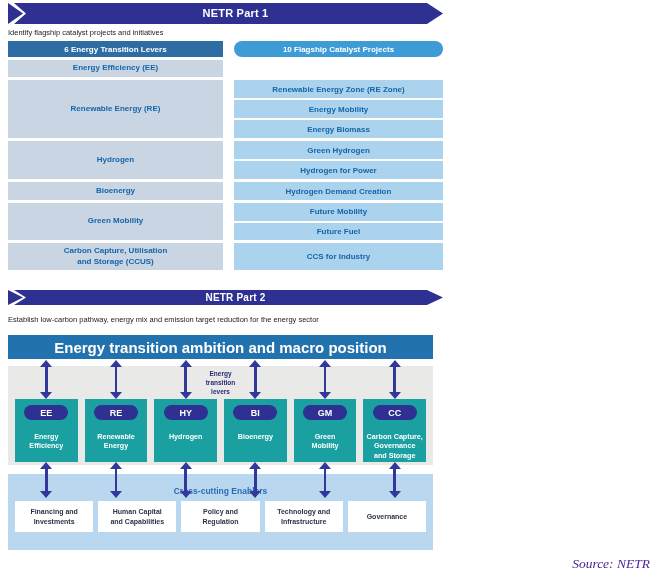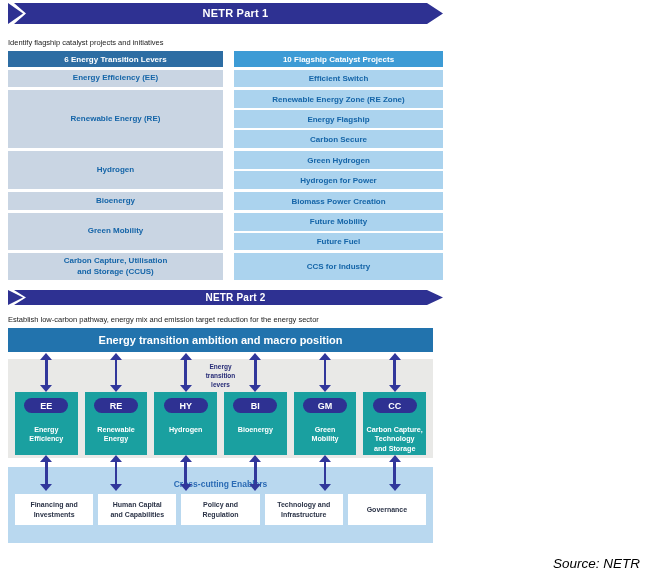--- a/index.html
+++ b/index.html
@@ -15,43 +15,43 @@
     background:var(--banner,#2e3192);
     -webkit-clip-path:polygon(0 0,calc(100% - 16px) 0,100% 50%,calc(100% - 16px) 100%,0 100%,12px 50%);
     clip-path:polygon(0 0,calc(100% - 16px) 0,100% 50%,calc(100% - 16px) 100%,0 100%,12px 50%);}
   .banner .label{position:relative;z-index:1;text-align:center;color:#fff;font-weight:bold;
     font-size:11px;line-height:21px;letter-spacing:.2px;padding-left:20px;}
   .banner.small{height:15px;}
   .banner.small .label{font-size:10px;line-height:15px;}
 
   
   #part1{position:absolute;top:3px;left:8px;width:435px;}
-  .p1-subtitle{margin:14px 0 4px 0;font-size:7.5px;color:#1c1c1c;}
+  .p1-subtitle{margin:4px 0 4px 0;font-size:7.5px;color:#1c1c1c;}
   .p1-headers{display:flex;gap:11px;margin-bottom:3px;align-items:center;}
   .p1-header{height:16px;display:flex;align-items:center;justify-content:center;
     color:#fff;font-weight:bold;font-size:8px;}
   .p1-header.left{width:215px;background:var(--lever-header,#2d6da3);}
-  .p1-header.right{flex:1;background:var(--project-header,#3d9bd5);}
+  .p1-header.right{flex:1;background:var(--project-header,#3d9bd5);border-radius:8px;}
   .p1-groups{display:flex;flex-direction:column;gap:3px;}
   .p1-group{display:flex;gap:11px;}
   .lever-cell{width:215px;box-sizing:border-box;background:var(--lever-row,#c9d5e3);
     color:var(--cell-text,#1565a8);font-weight:bold;font-size:8px;line-height:1.3;
     display:flex;align-items:center;justify-content:center;text-align:center;
     padding:0 14px;white-space:pre-line;}
   .projects-col{flex:1;display:flex;flex-direction:column;gap:2px;}
   .project-cell{flex:1;background:var(--project-row,#abd3ee);color:var(--cell-text,#1565a8);
     font-weight:bold;font-size:8px;display:flex;align-items:center;justify-content:center;
     text-align:center;}
   .h17{height:17px}.h58{height:58px}.h38{height:38px}.h18{height:18px}.h37{height:37px}.h27{height:27px}
 
   
   #part2{position:absolute;top:290px;left:8px;width:435px;}
   .p2-subtitle{margin:10px 0 0 0;font-size:7.5px;color:#1c1c1c;height:10px;}
-  .ambition-bar{margin-top:3px;width:425px;height:24px;background:var(--ambition-bar,#2273ad);
-    color:#fff;font-weight:bold;font-size:11px;display:flex;align-items:center;justify-content:center;}
+  .ambition-bar{margin-top:10px;width:425px;height:24px;background:var(--ambition-bar,#2273ad);
+    color:#fff;font-weight:bold;font-size:15px;display:flex;align-items:center;justify-content:center;}
   .levers-panel{margin-top:7px;width:425px;height:99px;background:var(--panel-gray,#e9e9e7);
     box-sizing:border-box;padding:33px 7px 8px 7px;display:flex;gap:7px;
     position:relative;z-index:2;}
   .levers-label{position:absolute;top:4px;left:50%;transform:translateX(-50%);
     width:80px;text-align:center;font-size:6.5px;font-weight:bold;
     color:#272c77;line-height:1.35;white-space:pre-line;}
   .lever-col{flex:1;position:relative;}
   .lever-box{height:63px;background:var(--teal,#1aa0a0);display:flex;flex-direction:column;
     align-items:center;box-sizing:border-box;}
   .pill{margin-top:6px;width:44px;height:15px;background:var(--pill,#2e3192);border-radius:8px;
@@ -75,21 +75,21 @@
   .enablers-panel{margin-top:9px;width:425px;height:76px;background:var(--enabler-panel,#b9d8ef);
     box-sizing:border-box;position:relative;z-index:1;}
   .enablers-title{padding-top:12px;text-align:center;font-size:8.5px;font-weight:bold;
     color:var(--enablers-title,#2c6cb5);}
   .enablers-row{display:flex;gap:5px;margin:5px 7px 0 7px;}
   .enabler-box{flex:1;height:31px;background:#fff;display:flex;align-items:center;
     justify-content:center;text-align:center;font-size:7px;font-weight:bold;
     color:var(--enabler-text,#2b3347);line-height:1.35;white-space:pre-line;
     box-sizing:border-box;padding:0 3px;}
 
-  #source{position:absolute;top:556px;right:10px;font-size:13.5px;font-style:italic;color:#000000;}
+  #source{position:absolute;top:556px;right:0;font-size:13.5px;font-style:italic;color:#4c1d95;font-family:Liberation Serif, serif;}
 </style>
 </head>
 <body>
 
 <div id="part1">
   <div class="banner">
     <div class="chev"></div>
     <div class="bar"></div>
     <div class="label">NETR Part 1</div>
   </div>
@@ -97,43 +97,40 @@
   <div class="p1-subtitle">Identify flagship catalyst projects and initiatives</div>
 
   <div class="p1-headers">
     <div class="p1-header left">6 Energy Transition Levers</div>
     <div class="p1-header right">10 Flagship Catalyst Projects</div>
   </div>
 
   <div class="p1-groups">
     <div class="p1-group h17">
       <div class="lever-cell">Energy Efficiency (EE)</div>
-      <div class="projects-col">
-        <div class="project-cell">Efficient Switch</div>
-      </div>
     </div>
     <div class="p1-group h58">
       <div class="lever-cell">Renewable Energy (RE)</div>
       <div class="projects-col">
         <div class="project-cell">Renewable Energy Zone (RE Zone)</div>
-        <div class="project-cell">Energy Flagship</div>
-        <div class="project-cell">Carbon Secure</div>
+        <div class="project-cell">Energy Mobility</div>
+        <div class="project-cell">Energy Biomass</div>
       </div>
     </div>
     <div class="p1-group h38">
       <div class="lever-cell">Hydrogen</div>
       <div class="projects-col">
         <div class="project-cell">Green Hydrogen</div>
         <div class="project-cell">Hydrogen for Power</div>
       </div>
     </div>
     <div class="p1-group h18">
       <div class="lever-cell">Bioenergy</div>
       <div class="projects-col">
-        <div class="project-cell">Biomass Power Creation</div>
+        <div class="project-cell">Hydrogen Demand Creation</div>
       </div>
     </div>
     <div class="p1-group h37">
       <div class="lever-cell">Green Mobility</div>
       <div class="projects-col">
         <div class="project-cell">Future Mobility</div>
         <div class="project-cell">Future Fuel</div>
       </div>
     </div>
     <div class="p1-group h27">
@@ -230,21 +227,21 @@
         </div>
     </div>
 
     <div class="lever-col">
       <div class="varrow top">
           <span class="stem"></span>
         </div>
       <div class="lever-box">
         <div class="pill">CC</div>
         <div class="lever-name">Carbon Capture,
-Technology
+Governance
 and Storage</div>
       </div>
       <div class="varrow bottom">
           <span class="stem"></span>
         </div>
     </div>
   </div>
 
   <div class="enablers-panel">
     <div class="enablers-title">Cross-cutting Enablers</div>

